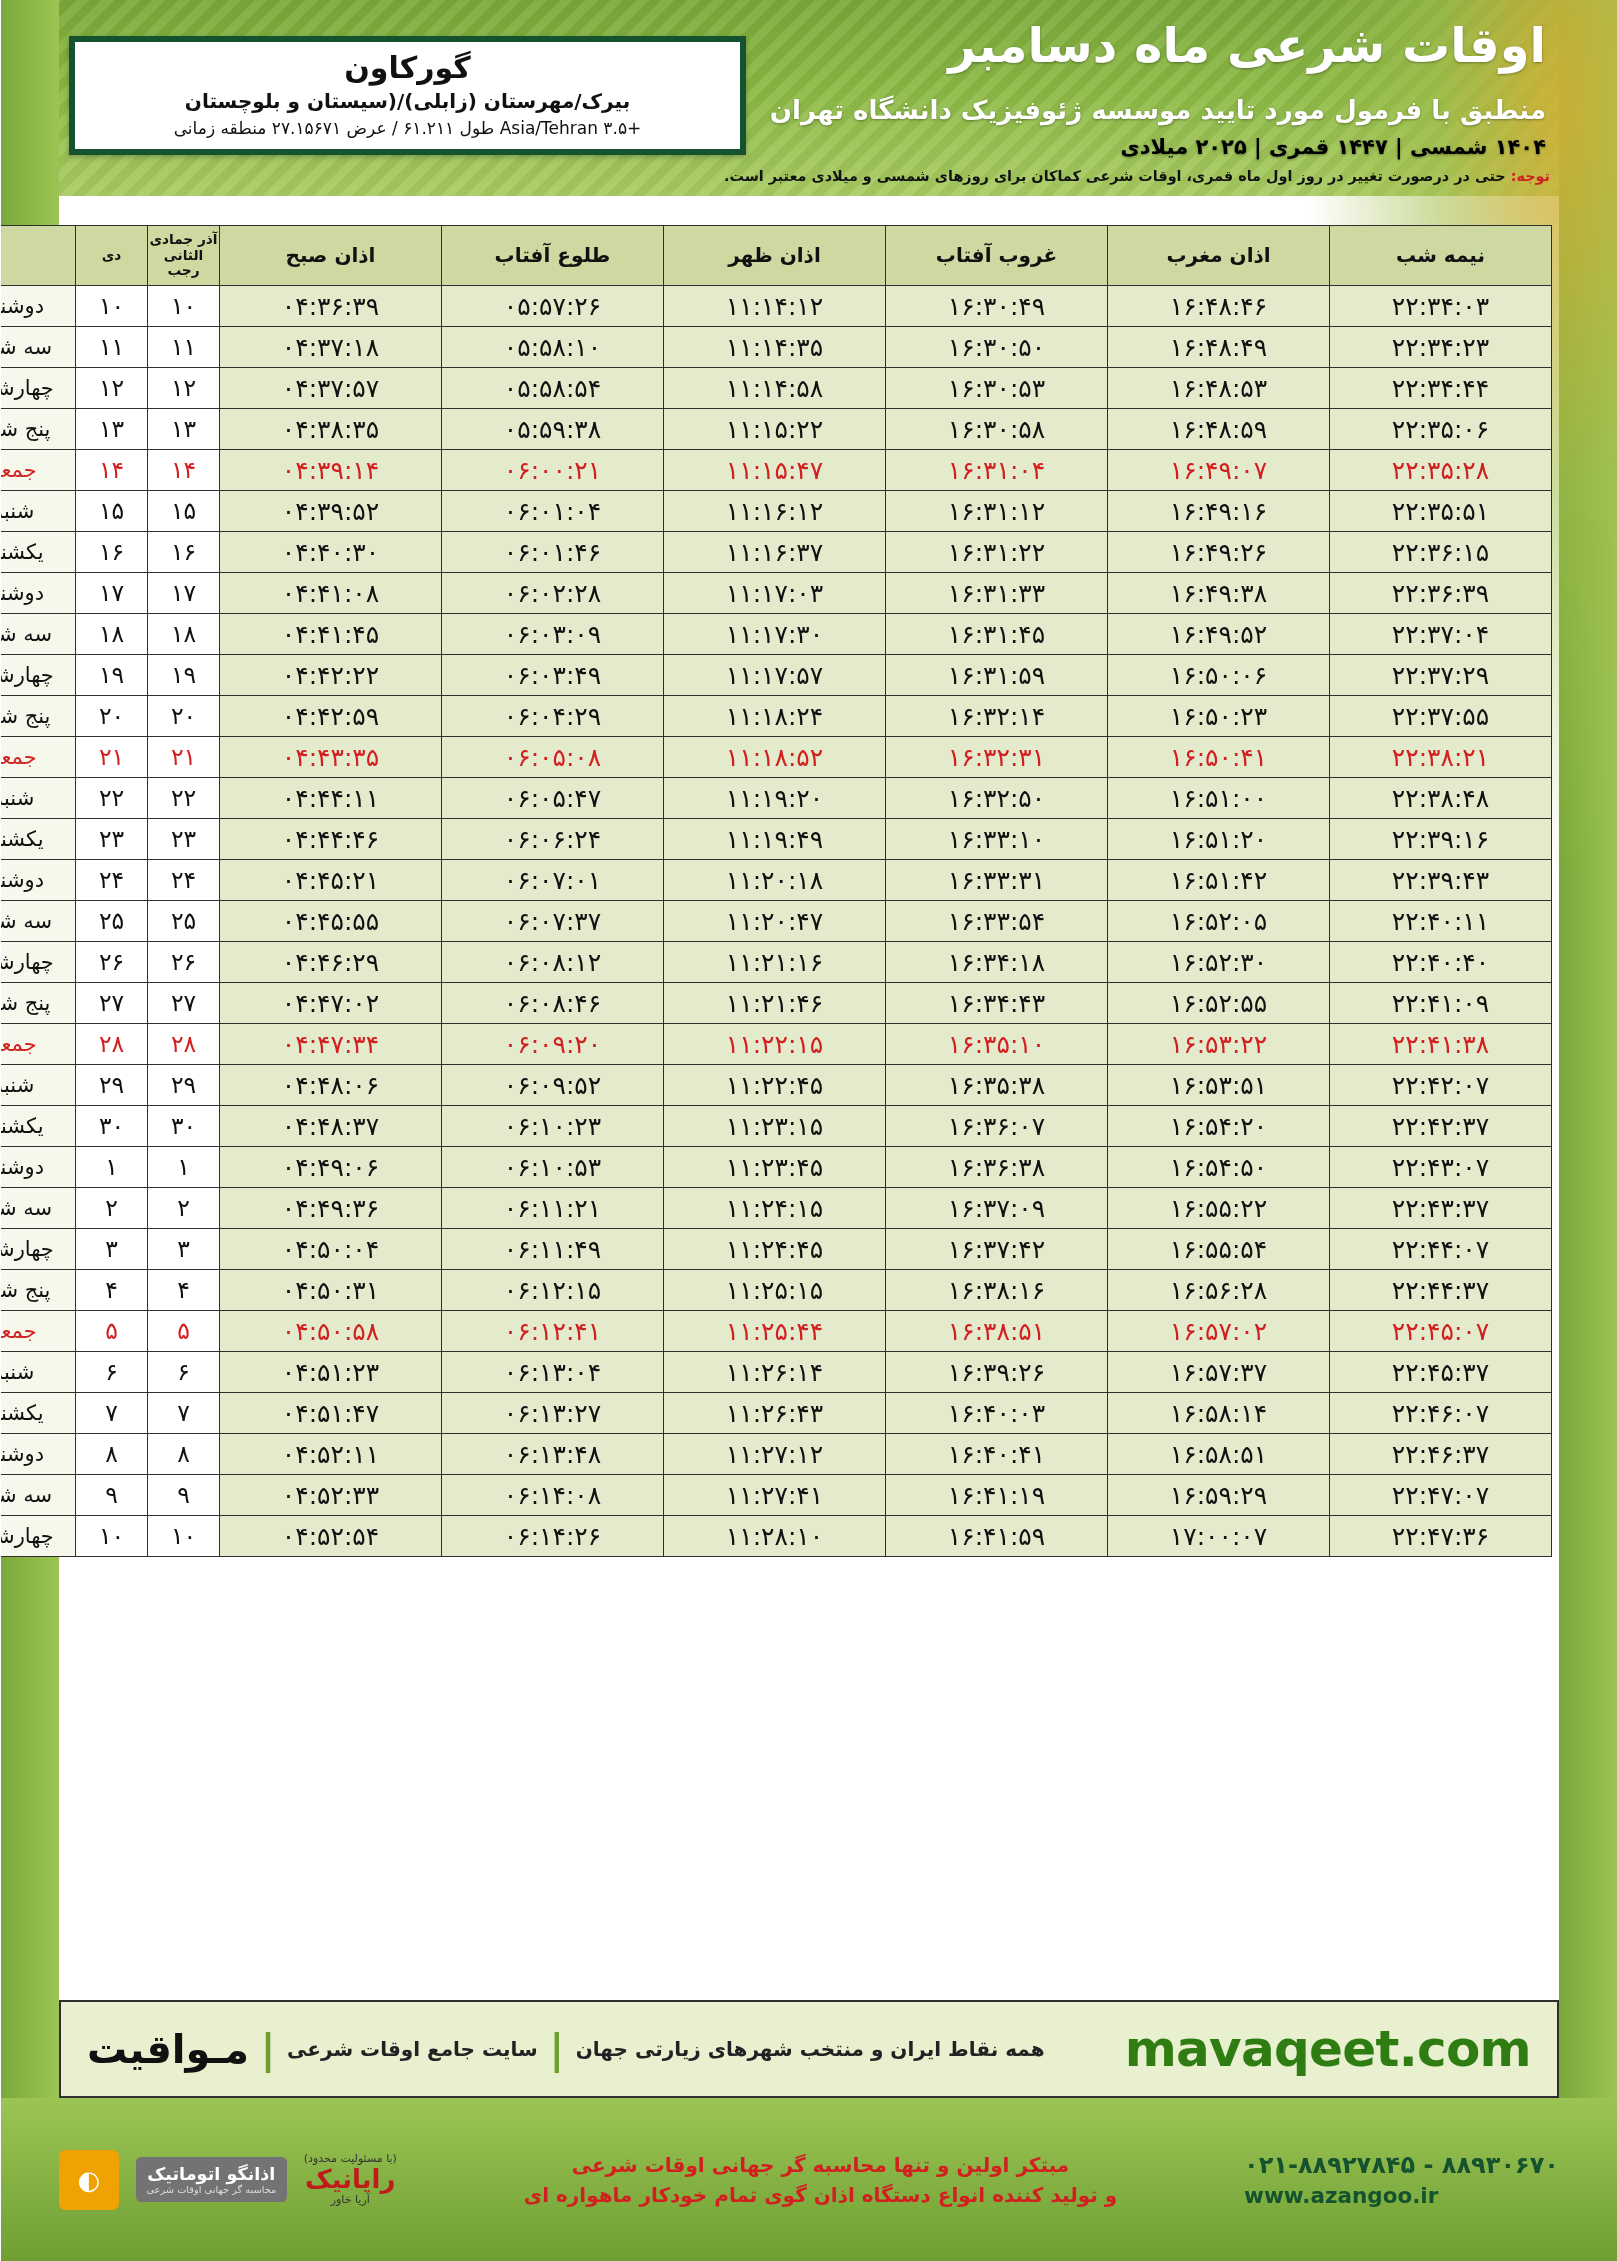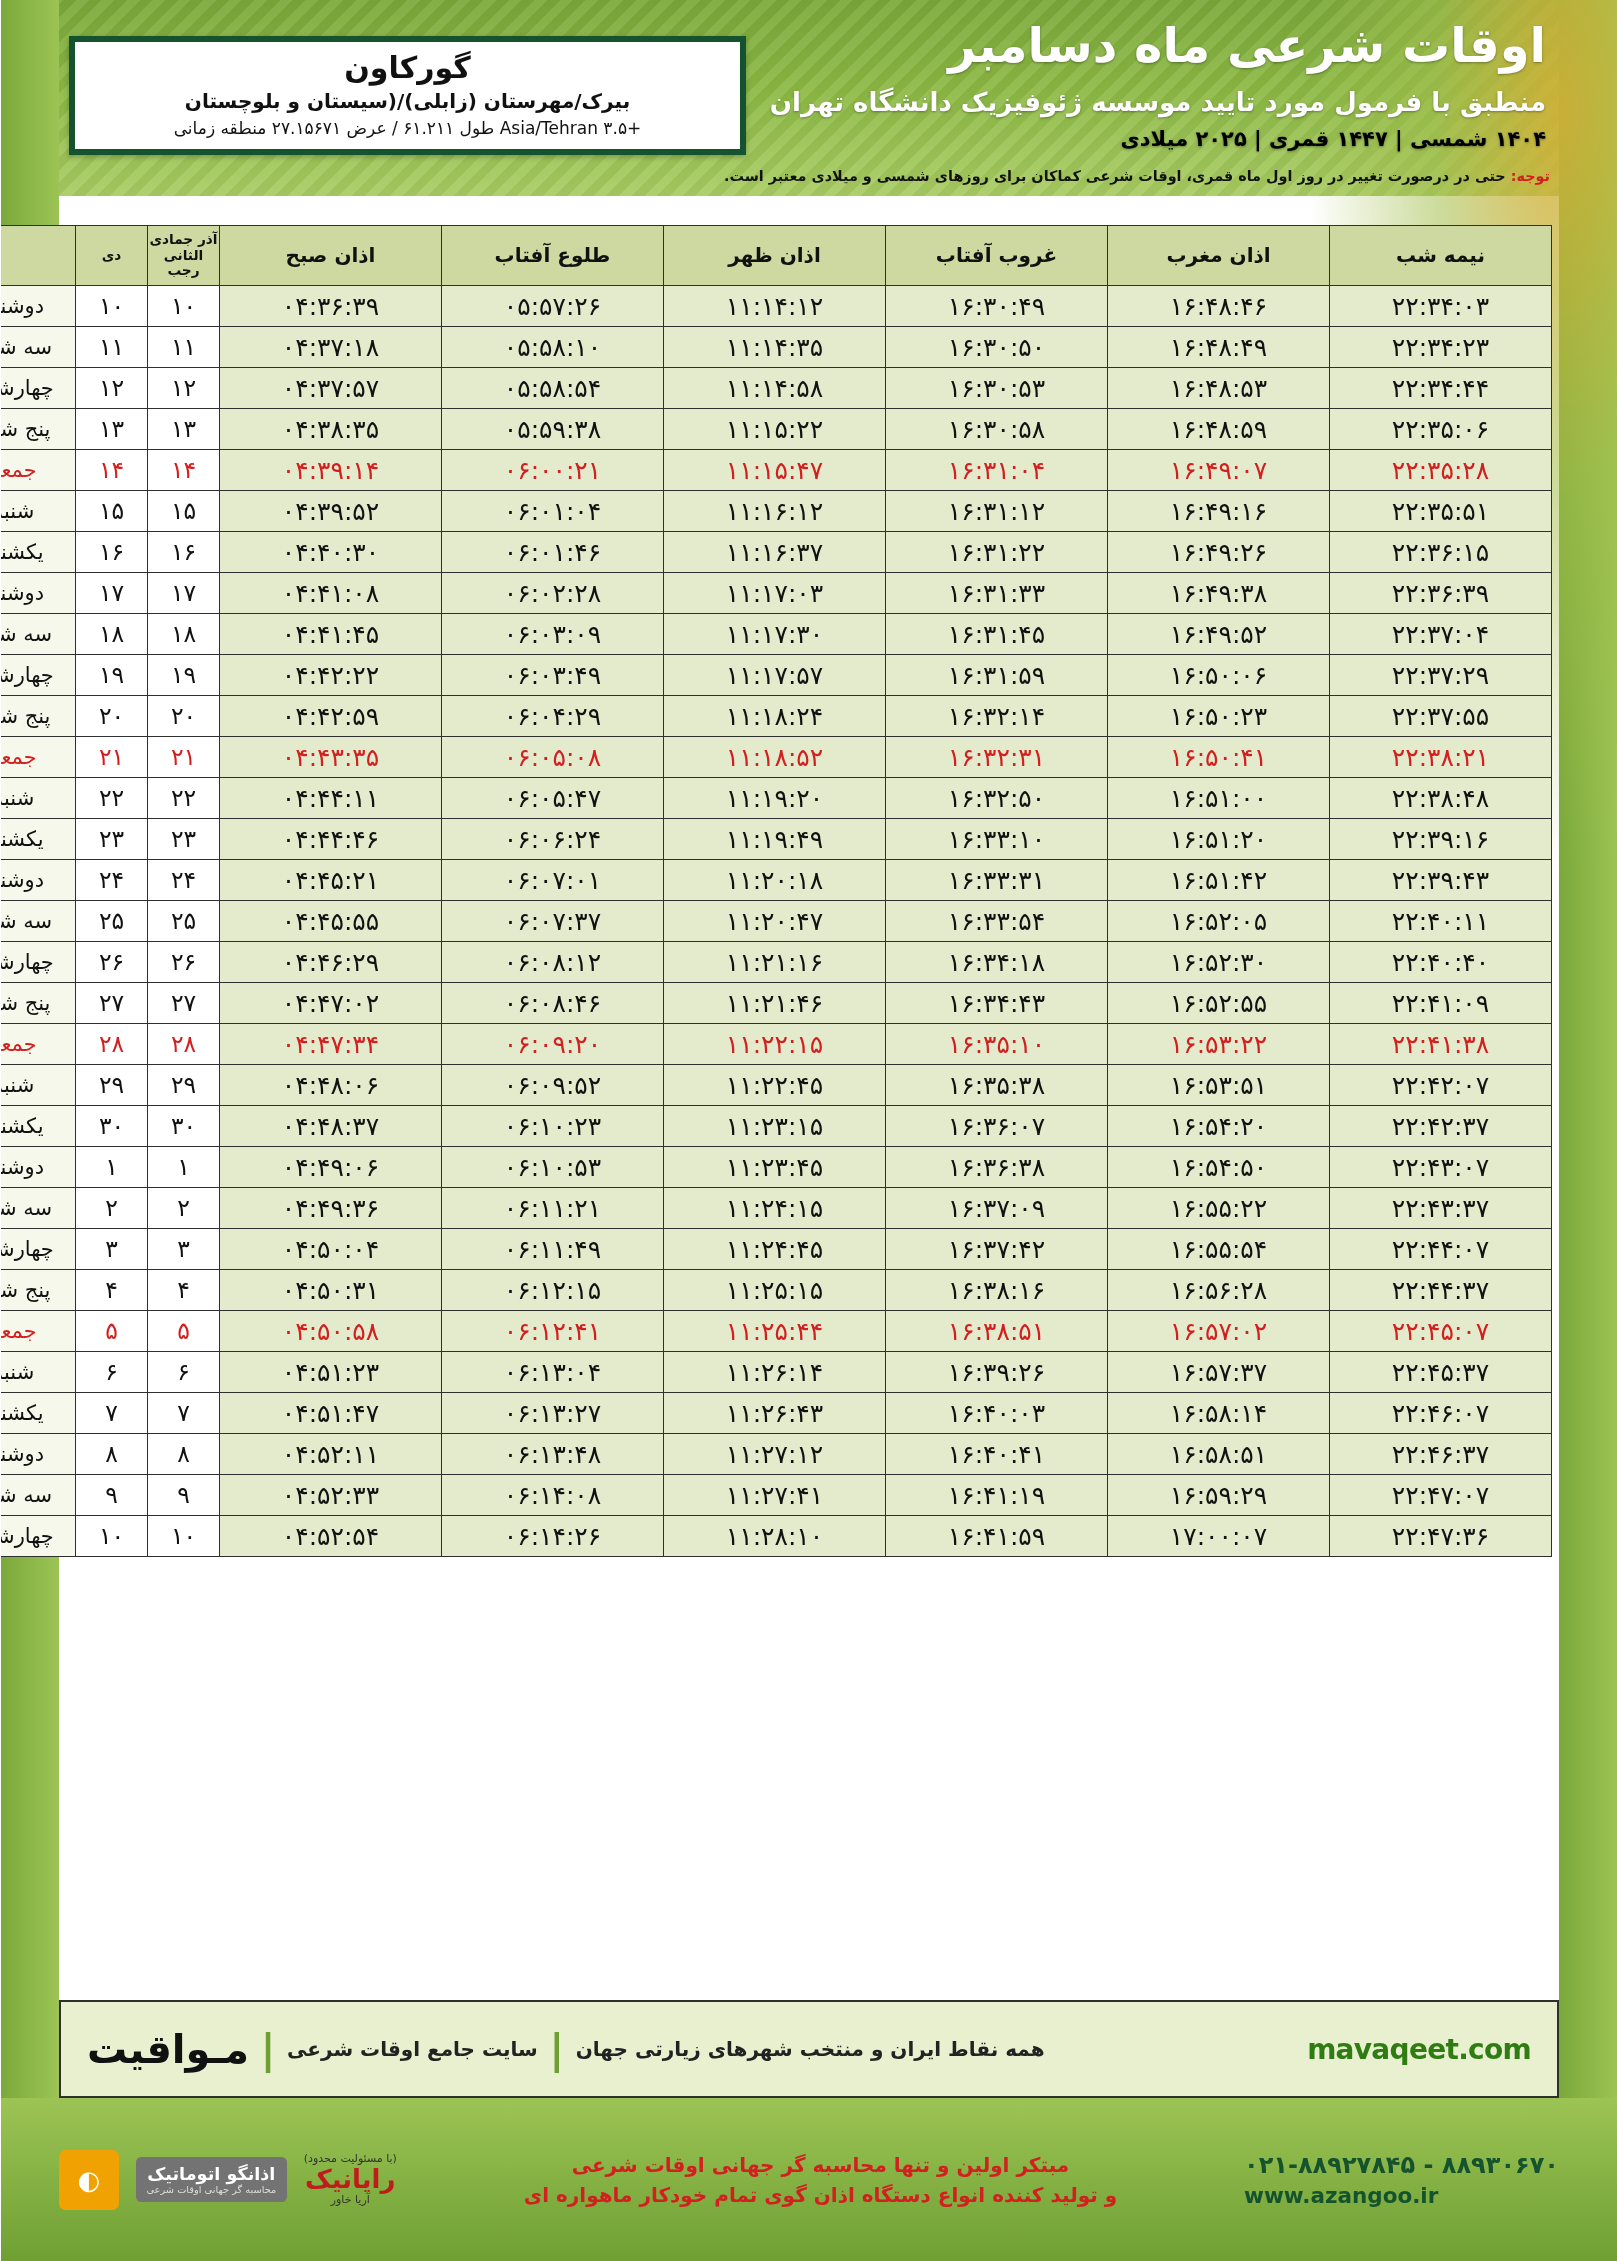--- a/index.html
+++ b/index.html
@@ -45,21 +45,21 @@
     z-index:5;
   }
   .title-block{
     position:absolute;right:72px;top:19.6px;width:881px;text-align:right;color:#fff;
     text-shadow:0 1.3px 2.6px rgba(0,0,0,.35);
   }
   .title-main{
     font-size:48px;font-weight:bold;line-height:1.05;letter-spacing:-0.7px;
   }
   .title-sub{
-    font-size:26px;font-weight:bold;margin-top:18px;line-height:1.1;
+    font-size:26px;font-weight:bold;margin-top:26px;line-height:1.1;
   }
   .title-years{
     font-size:21px;font-weight:bold;margin-top:10.4px;color:#000000;
   }
   
   .city-box{
     position:absolute;left:69px;top:36px;width:652px;
     background:#ffffff;border:6px solid #14532d;
     padding:9px 6.5px 10.4px;text-align:center;
     box-shadow:0 2px 5.2px rgba(0,0,0,.25);
@@ -116,21 +116,21 @@
     background:#e8f0cf;border:2px solid #2f2f2f;
     z-index:7;display:flex;align-items:center;justify-content:space-between;
     padding:0 26px;box-sizing:border-box;
   }
   .brand-fa{
     font-size:40px;font-weight:bold;color:#111;display:flex;align-items:center;gap:11.7px;
   }
   .brand-fa .sep{color:#6f9f33;font-weight:bold;}
   .brand-fa .sub{font-size:20px;font-weight:bold;color:#222;}
   .brand-en{
-    font-size:28px;font-weight:bold;color:#2f7d12;letter-spacing:-0.7px;
+    font-size:50px;font-weight:bold;color:#2f7d12;letter-spacing:-0.7px;
   }
   .footer-bottom{
     position:absolute;left:0;right:0;bottom:0;height:163px;z-index:7;
     display:flex;align-items:center;justify-content:space-between;
     padding:0 59px;box-sizing:border-box;
   }
   .phones{
     text-align:left;direction:ltr;color:#14532d;font-weight:bold;
     font-size:24px;line-height:1.35;
   }

